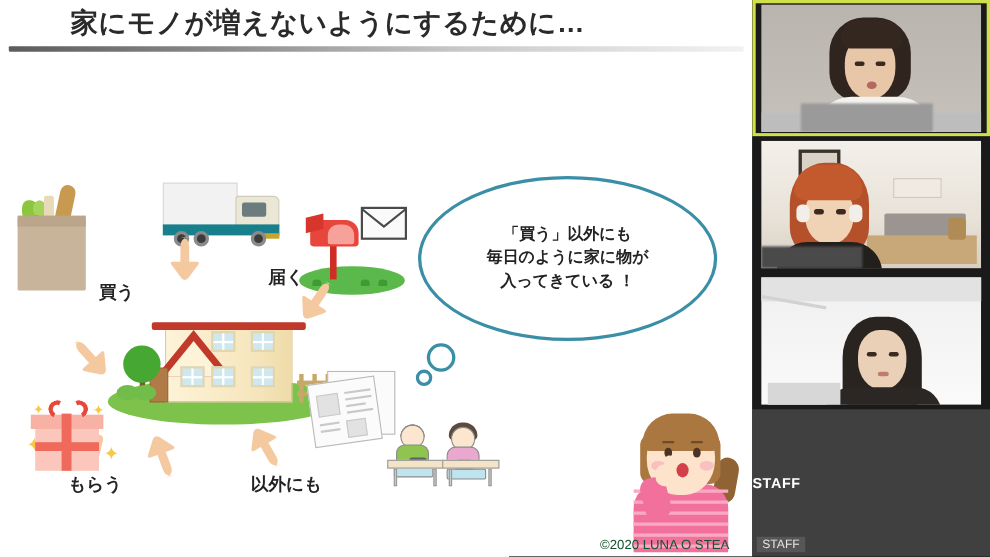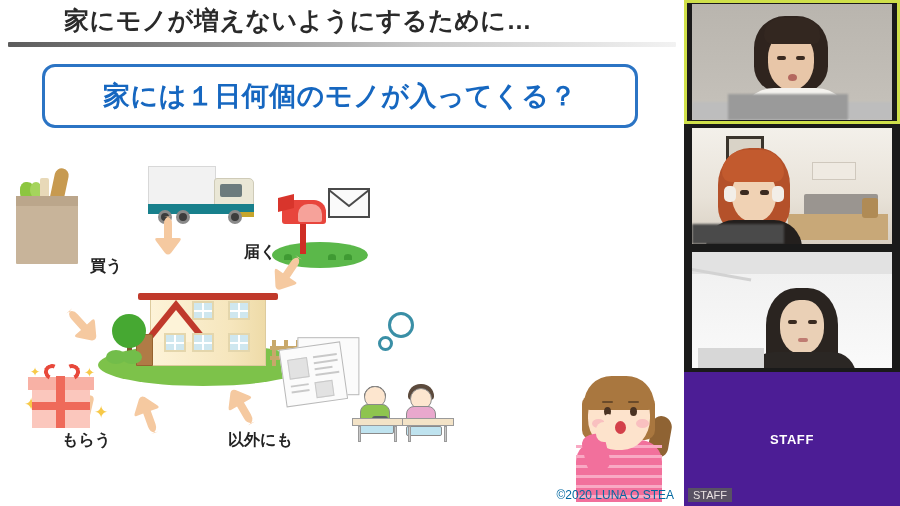--- a/index.html
+++ b/index.html
@@ -36,22 +36,22 @@
     border: 3px solid #2b74c4;
     border-radius: 13px;
     background: #ffffff;
     display: flex; align-items: center; justify-content: center;
   }
   #subtitle-text {
     font-size: 27px; font-weight: bold; color: #1667c0;
     letter-spacing: 0.5px; white-space: nowrap;
   }
   #copyright {
-    position: absolute; right: 10px; bottom: 4px;
-    font-size: 12px; color: #0369a1; white-space: nowrap;
+    position: absolute; right: 21px; bottom: 4px;
+    font-size: 12px; color: #14532d; white-space: nowrap;
   }
 
   
   #diagram { position: absolute; top: 136px; left: 0; width: 684px; height: 368px; }
   .label {
     position: absolute; font-size: 16px; font-weight: bold; color: #232323;
     white-space: nowrap;
   }
   .lbl-kau     { left: 90px;  top: 120px; }
   .lbl-todoku  { left: 244px; top: 106px; }
@@ -346,36 +346,33 @@
   #t3 .corner { position: absolute; left: 0; top: 16px; width: 60px; height: 3px; background: #d2d2d2; transform: rotate(10deg); transform-origin: left center; }
   #t3 .hair { position: absolute; left: 74px; top: 36px; width: 72px; height: 88px; background: #2a2420; border-radius: 42% 42% 26% 26%; }
   #t3 .face { position: absolute; left: 88px; top: 48px; width: 44px; height: 54px; background: #ead0b6; border-radius: 44% 44% 48% 48%; }
   #t3 .eyeL { position: absolute; left: 96px; top: 68px; width: 9px; height: 4px; background: #3a2a20; border-radius: 3px; }
   #t3 .eyeR { position: absolute; left: 116px; top: 68px; width: 9px; height: 4px; background: #3a2a20; border-radius: 3px; }
   #t3 .mouth { position: absolute; left: 106px; top: 86px; width: 10px; height: 4px; background: #bf7c72; border-radius: 3px; }
   #t3 .top { position: absolute; left: 58px; top: 100px; width: 106px; height: 24px; background: #2b2724; border-radius: 30px 30px 0 0; }
   #t3 .laptop { position: absolute; left: 6px; top: 96px; width: 66px; height: 24px; background: #d7d7d7; }
 
   
-  #t4 { flex: 1; background: #4c1d95; display: flex; align-items: center; justify-content: center; }
+  #t4 { flex: 1; background: #404040; display: flex; align-items: center; }
   #t4-label { color: #ffffff; font-size: 13px; font-weight: bold; letter-spacing: 0.6px; }
 </style>
 </head>
 <body>
 
 <div id="app">
 
   <div id="slide">
 
     <div id="slide-title">家にモノが増えないようにするために…</div>
     <div id="title-rule"></div>
 
-    <div id="subtitle-box">
-      <span id="subtitle-text">家には１日何個のモノが入ってくる？</span>
-    </div>
 
     <div id="diagram">
 
       <div id="bag">
         <div id="veg-green1" class="veg"></div>
         <div id="veg-green2" class="veg"></div>
         <div id="veg-tom" class="veg"></div>
         <div id="veg-yel" class="veg"></div>
         <div id="bread2"></div>
         <div id="baguette"></div>
@@ -514,20 +511,27 @@
           <div class="desk-leg" style="left:42px;"></div>
         </div>
         <div class="desk" style="left:50px;">
           <div class="desk-top"></div>
           <div class="desk-leg" style="left:6px;"></div>
           <div class="desk-leg" style="left:42px;"></div>
         </div>
       </div>
       <div class="label lbl-mochi">以外にも</div>
 
+      <div id="bubble">
+        <div id="bubble-text">
+          <div>「買う」以外にも</div>
+          <div>毎日のように家に物が</div>
+          <div>入ってきている ！</div>
+        </div>
+      </div>
       <div id="bd1" class="bub-dot"></div>
       <div id="bd2" class="bub-dot"></div>
 
       <div id="girl">
         <div id="g-pony"></div>
         <div id="g-body"></div>
         <div class="g-stripe" style="bottom:54px;"></div>
         <div class="g-stripe" style="bottom:44px;"></div>
         <div class="g-stripe" style="bottom:34px;"></div>
         <div class="g-stripe" style="bottom:24px;"></div>

